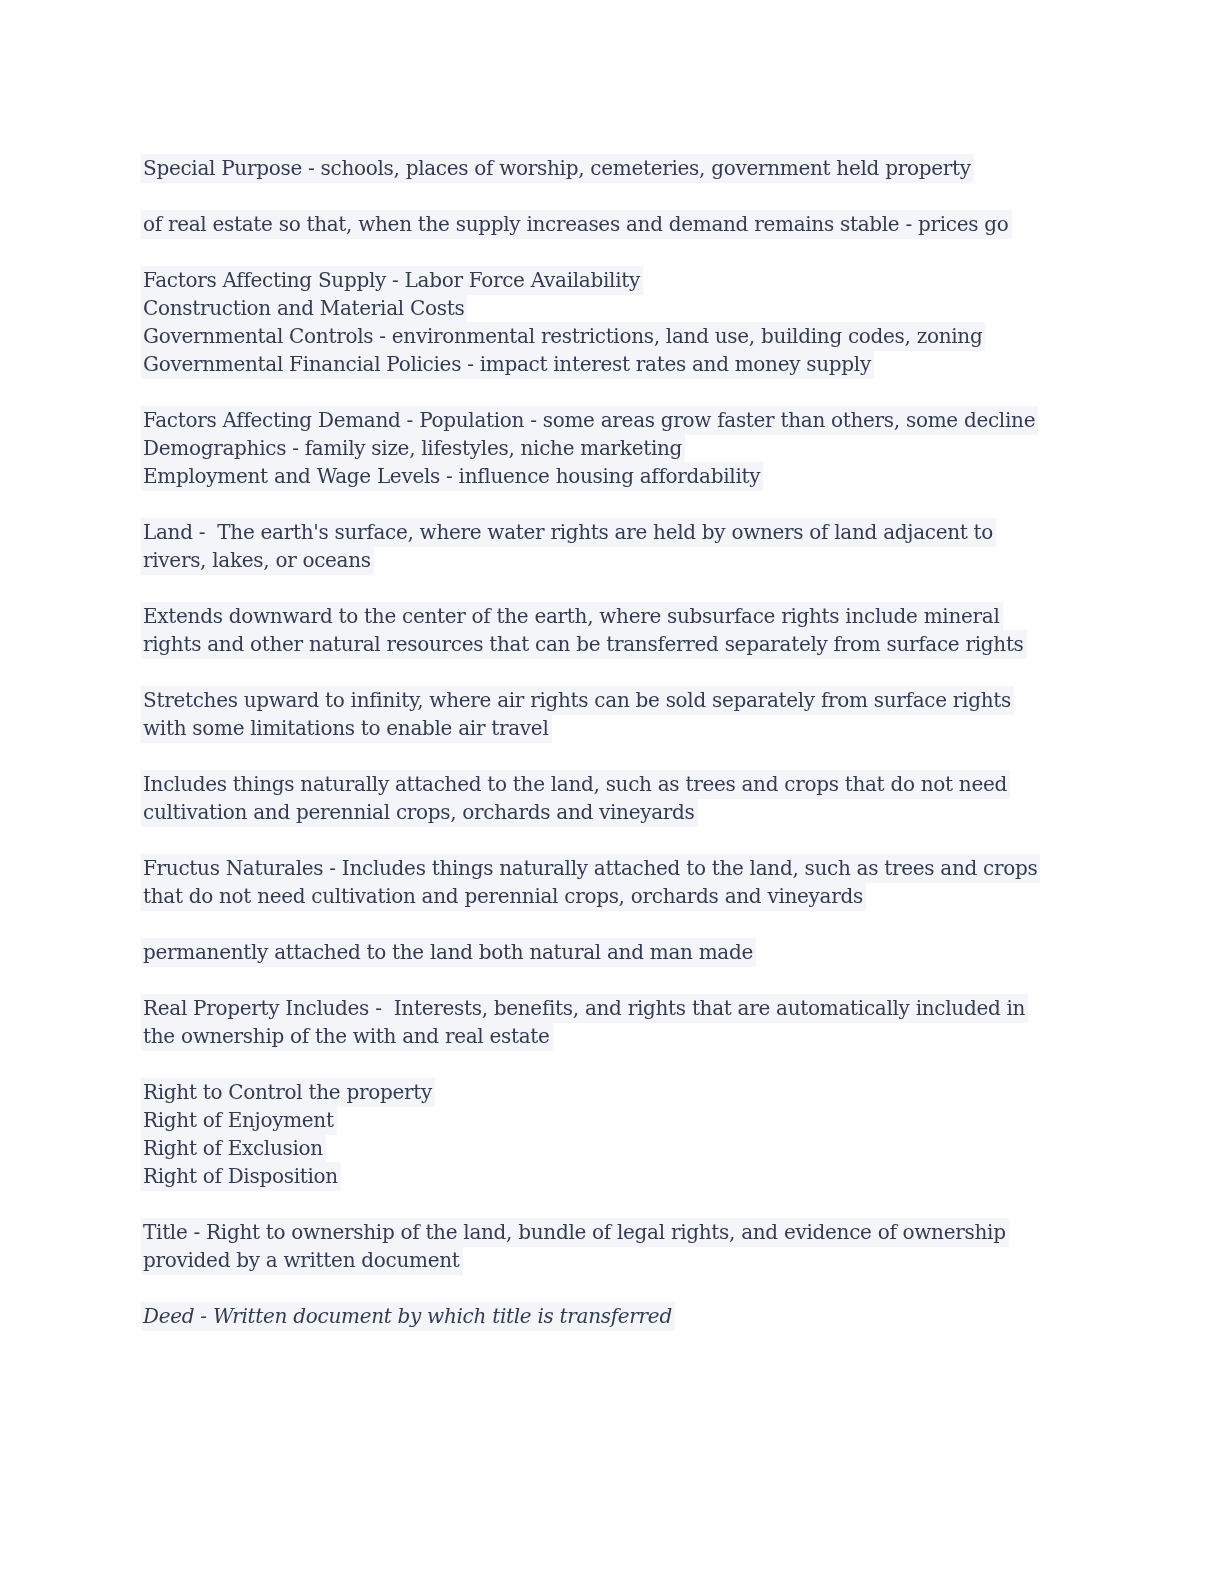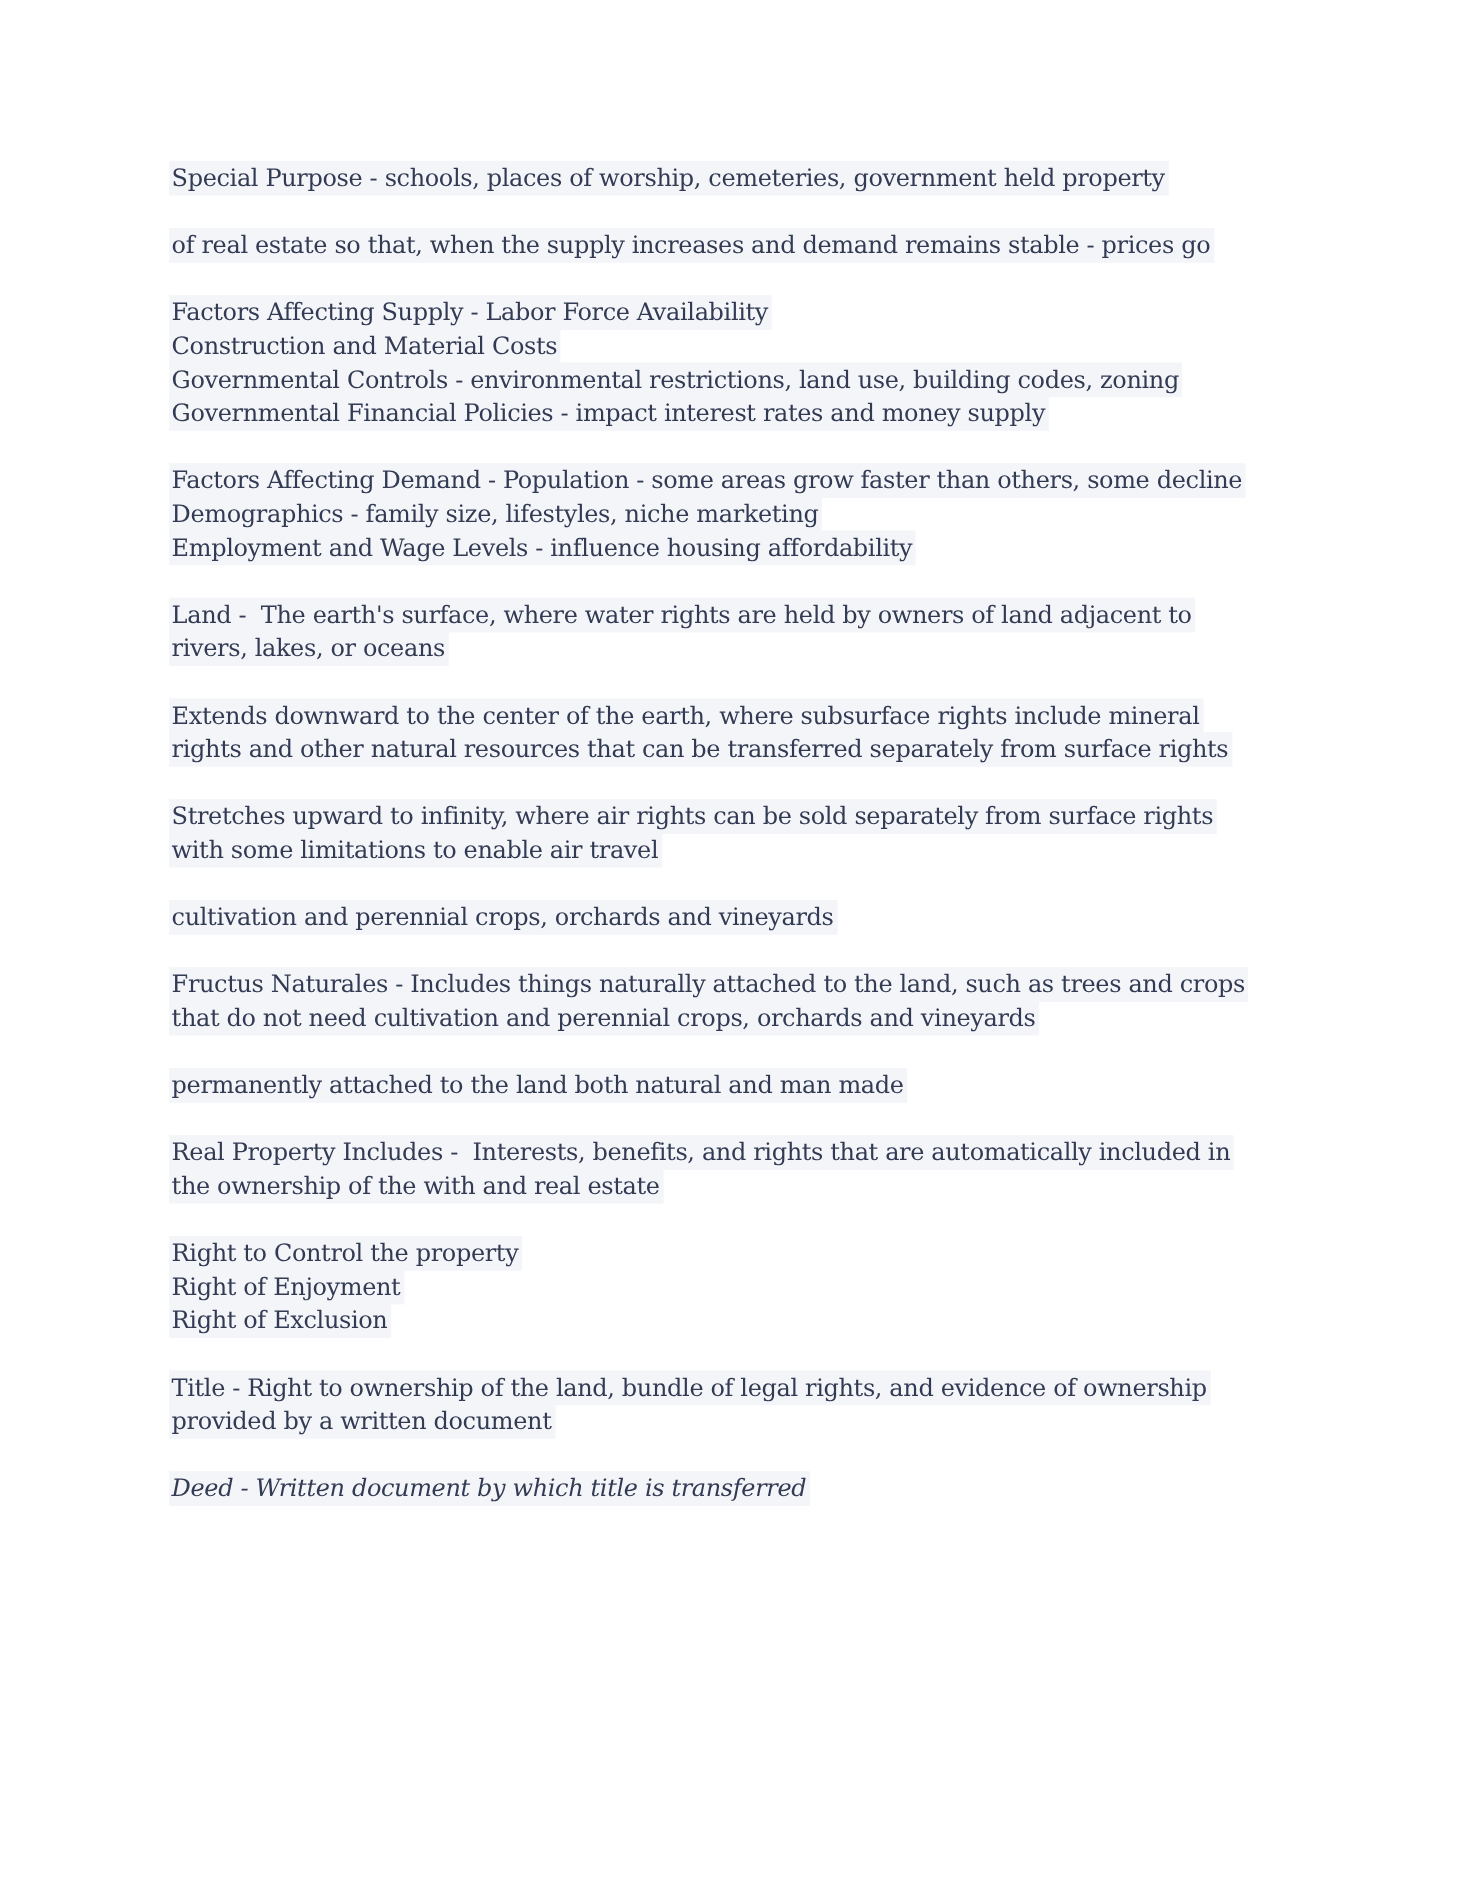--- a/index.html
+++ b/index.html
@@ -13,21 +13,21 @@
     position: relative;
     width: 1224px;
     height: 1584px;
     background: var(--page-bg);
     overflow: hidden;
     font-family: "DejaVu Serif", "Liberation Serif", serif;
   }
   .doc {
     position: absolute;
     left: 143px;
-    top: 134px;
+    top: 154px;
     width: 960px;
     color: var(--text-color);
     font-size: 20px;
     line-height: 28px;
     letter-spacing: -0.3px;
   }
   .para { margin: 0 0 28px 0; }
   .para:last-child { margin-bottom: 0; font-style: italic; }
   .line { white-space: pre; }
   .line > span {
@@ -64,37 +64,39 @@
       </div>
       <div class="para">
         <div class="line"><span>Extends downward to the center of the earth, where subsurface rights include mineral</span></div>
         <div class="line"><span>rights and other natural resources that can be transferred separately from surface rights</span></div>
       </div>
       <div class="para">
         <div class="line"><span>Stretches upward to infinity, where air rights can be sold separately from surface rights</span></div>
         <div class="line"><span>with some limitations to enable air travel</span></div>
       </div>
       <div class="para">
+        <div class="line"><span>Includes things naturally attached to the land, such as trees and crops that do not need</span></div>
         <div class="line"><span>cultivation and perennial crops, orchards and vineyards</span></div>
       </div>
       <div class="para">
         <div class="line"><span>Fructus Naturales - Includes things naturally attached to the land, such as trees and crops</span></div>
         <div class="line"><span>that do not need cultivation and perennial crops, orchards and vineyards</span></div>
       </div>
       <div class="para">
         <div class="line"><span>permanently attached to the land both natural and man made</span></div>
       </div>
       <div class="para">
         <div class="line"><span>Real Property Includes -  Interests, benefits, and rights that are automatically included in</span></div>
         <div class="line"><span>the ownership of the with and real estate</span></div>
       </div>
       <div class="para">
         <div class="line"><span>Right to Control the property</span></div>
         <div class="line"><span>Right of Enjoyment</span></div>
         <div class="line"><span>Right of Exclusion</span></div>
+        <div class="line"><span>Right of Disposition</span></div>
       </div>
       <div class="para">
         <div class="line"><span>Title - Right to ownership of the land, bundle of legal rights, and evidence of ownership</span></div>
         <div class="line"><span>provided by a written document</span></div>
       </div>
       <div class="para">
         <div class="line"><span>Deed - Written document by which title is transferred</span></div>
       </div>
     </section>
 </main>

